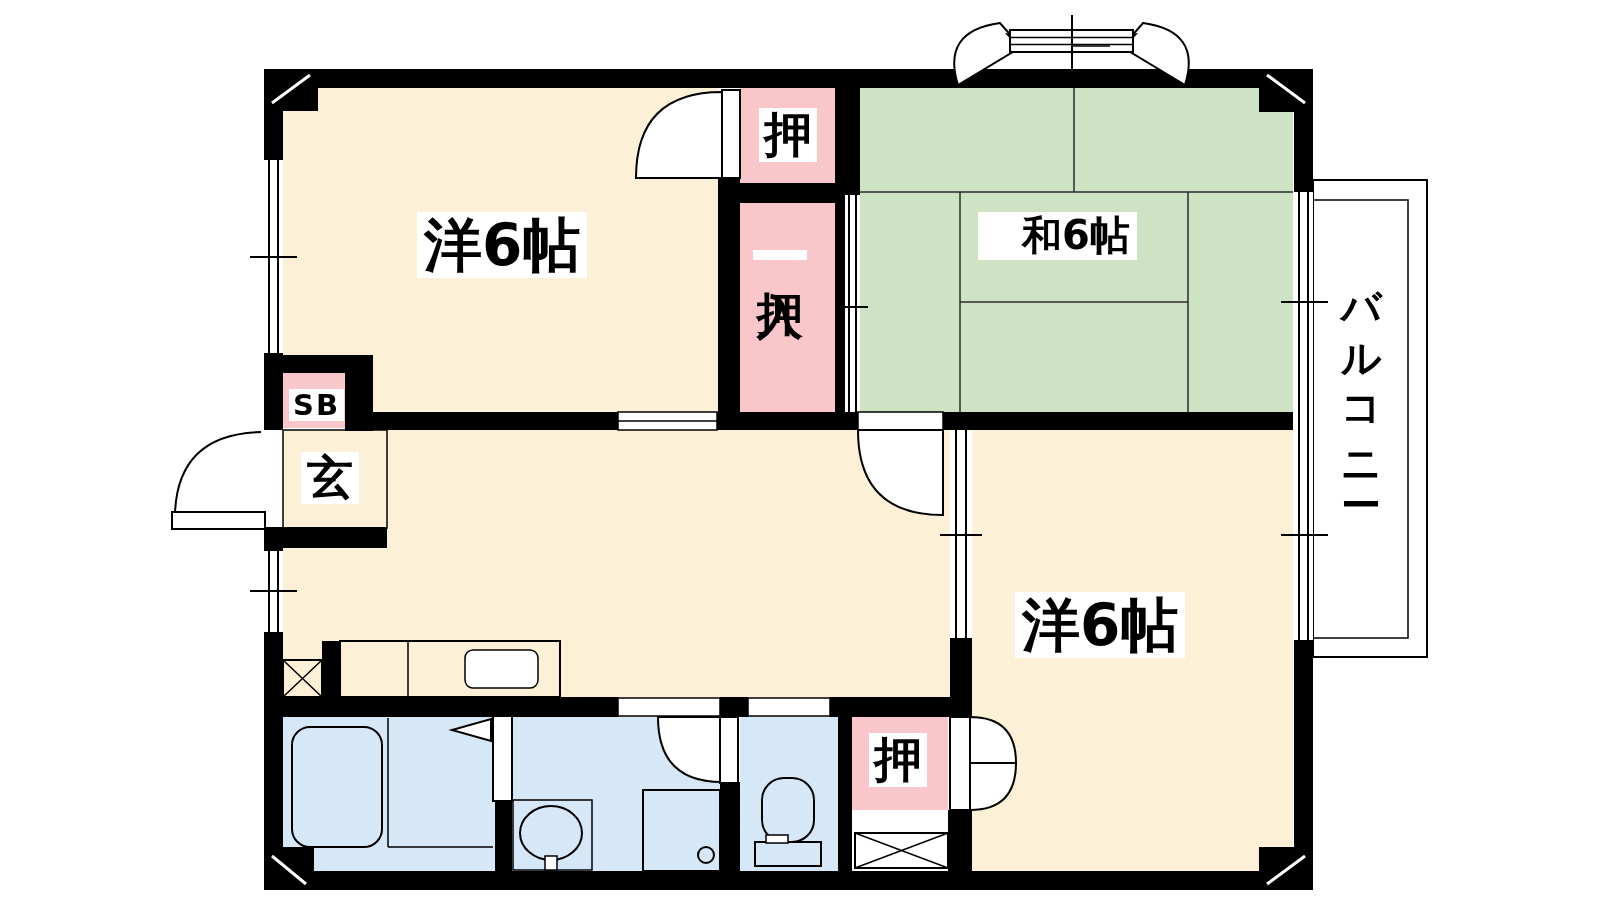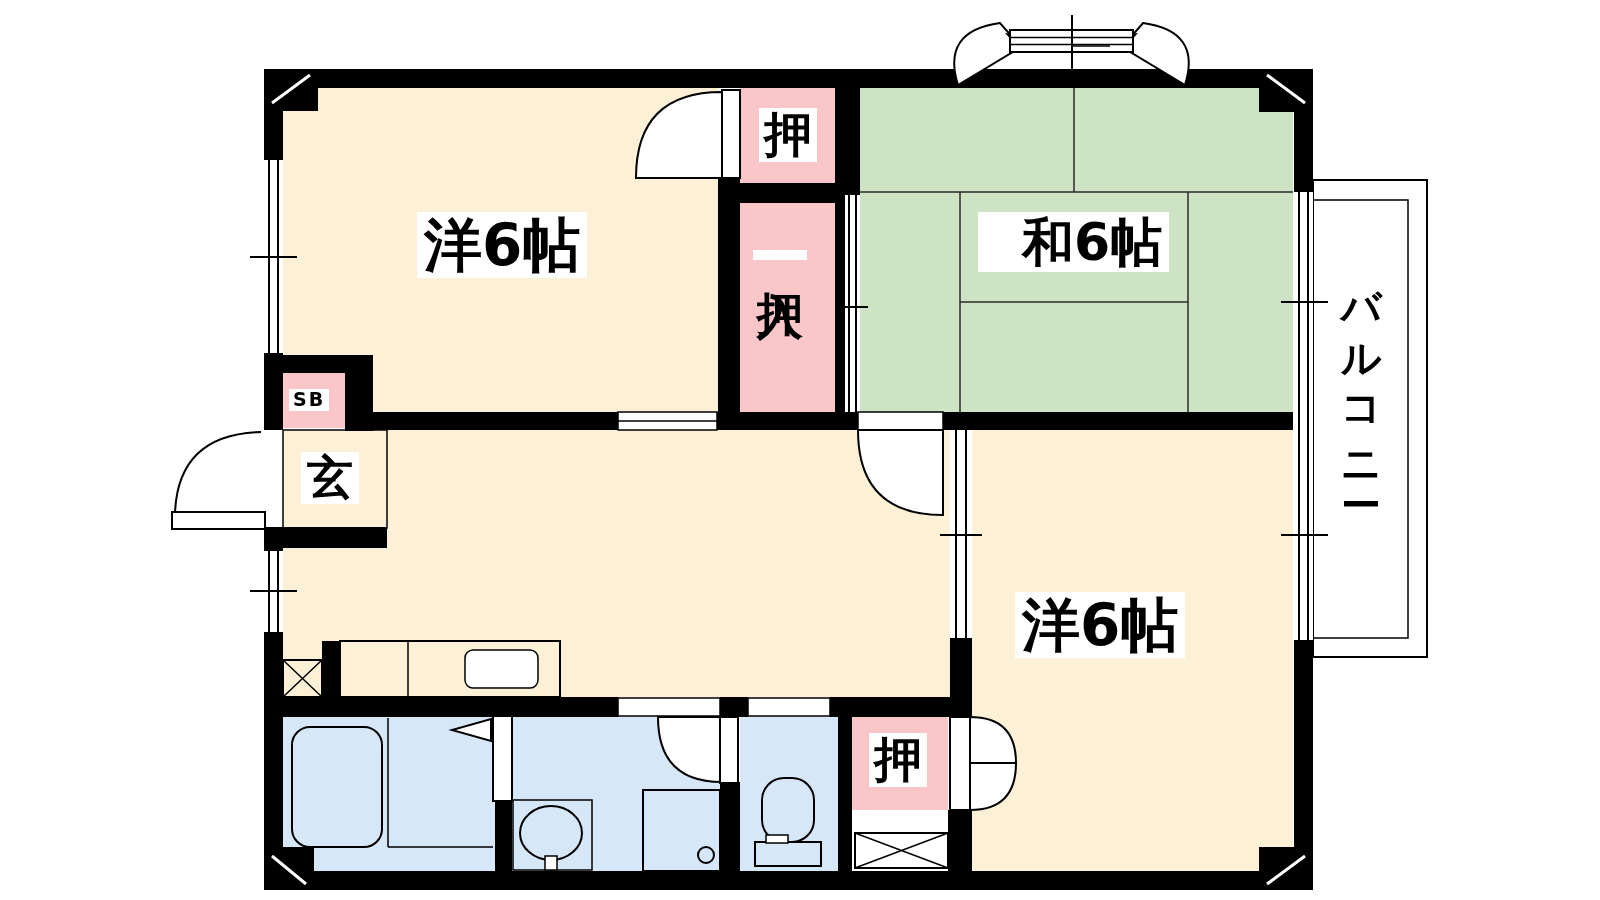--- a/index.html
+++ b/index.html
@@ -194,21 +194,21 @@
     </g>
     <g>
       <rect x="762" y="778" width="52" height="64" rx="22" class="fixture"></rect>
       <rect x="755" y="842" width="66" height="24" class="fixture"></rect>
       <rect x="766" y="835" width="22" height="8" class="gap"></rect>
     </g>
   </g>
 </svg>
 
   <div class="rlabel" style="left:417px;top:212px;font-size:58px;">洋6帖</div>
-  <div class="rlabel" style="left:978px;top:212px;font-size:52px;padding-left:44px;">和6帖</div>
+  <div class="rlabel" style="left:978px;top:212px;font-size:40px;padding-left:44px;">和6帖</div>
   <div class="rlabel" style="left:1015px;top:592px;font-size:58px;">洋6帖</div>
   <div class="rlabel" style="left:759px;top:108px;font-size:48px;padding:2px 5px;">押</div>
   <div class="rlabel vert" style="left:753px;top:250px;font-size:46px;padding:5px 3px;">押入</div>
   <div class="rlabel" style="left:869px;top:733px;font-size:48px;padding:2px 5px;">押</div>
   <div class="rlabel" style="left:301px;top:452px;font-size:46px;padding:2px 6px;">玄</div>
-  <div class="rlabel" style="left:289px;top:389px;font-size:19px;padding:1px 4px;letter-spacing:2px;">SB</div>
+  <div class="rlabel" style="left:289px;top:389px;font-size:29px;padding:1px 4px;letter-spacing:2px;">SB</div>
   <div class="rlabel vert" style="left:1336px;top:256px;font-size:40px;padding:6px 4px;letter-spacing:10px;">バルコニー</div>
 </div>
 
 </body></html>

